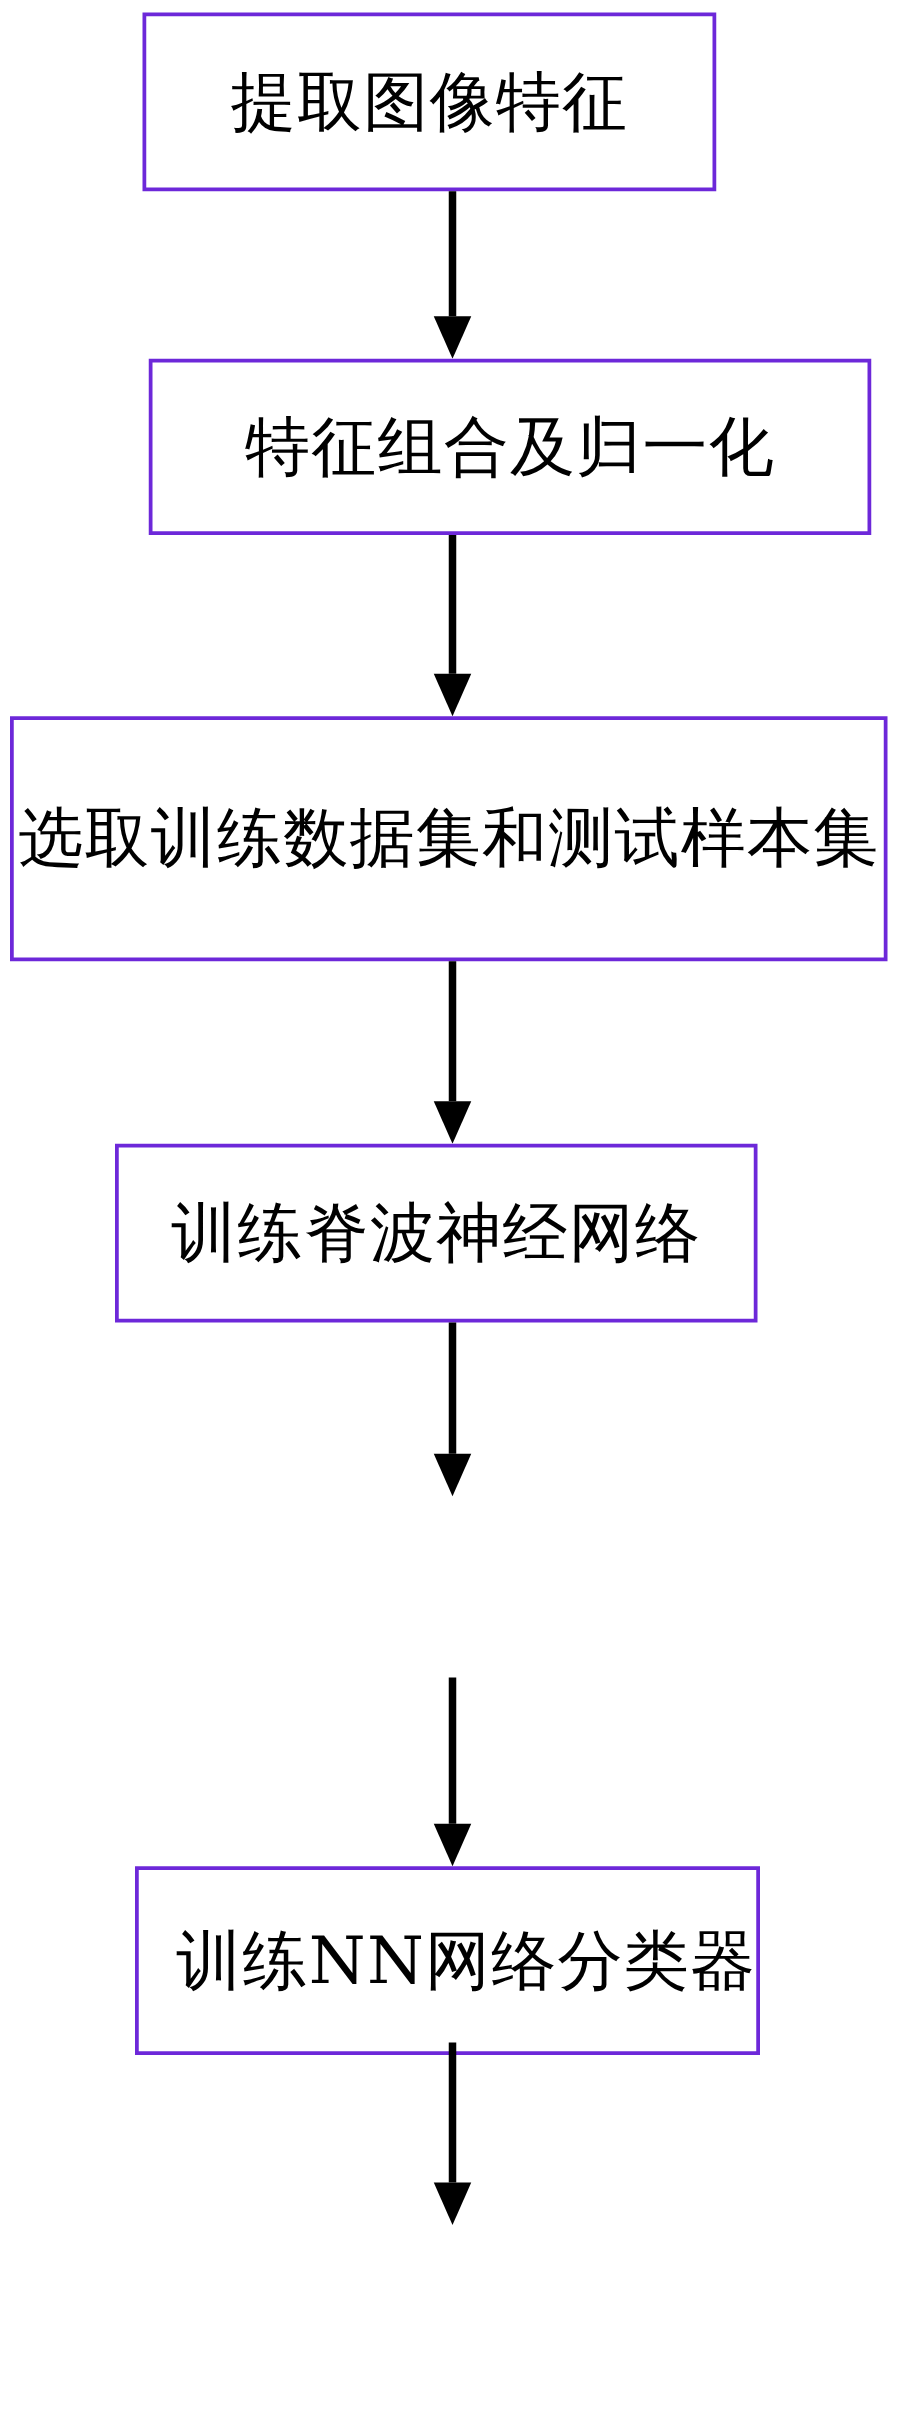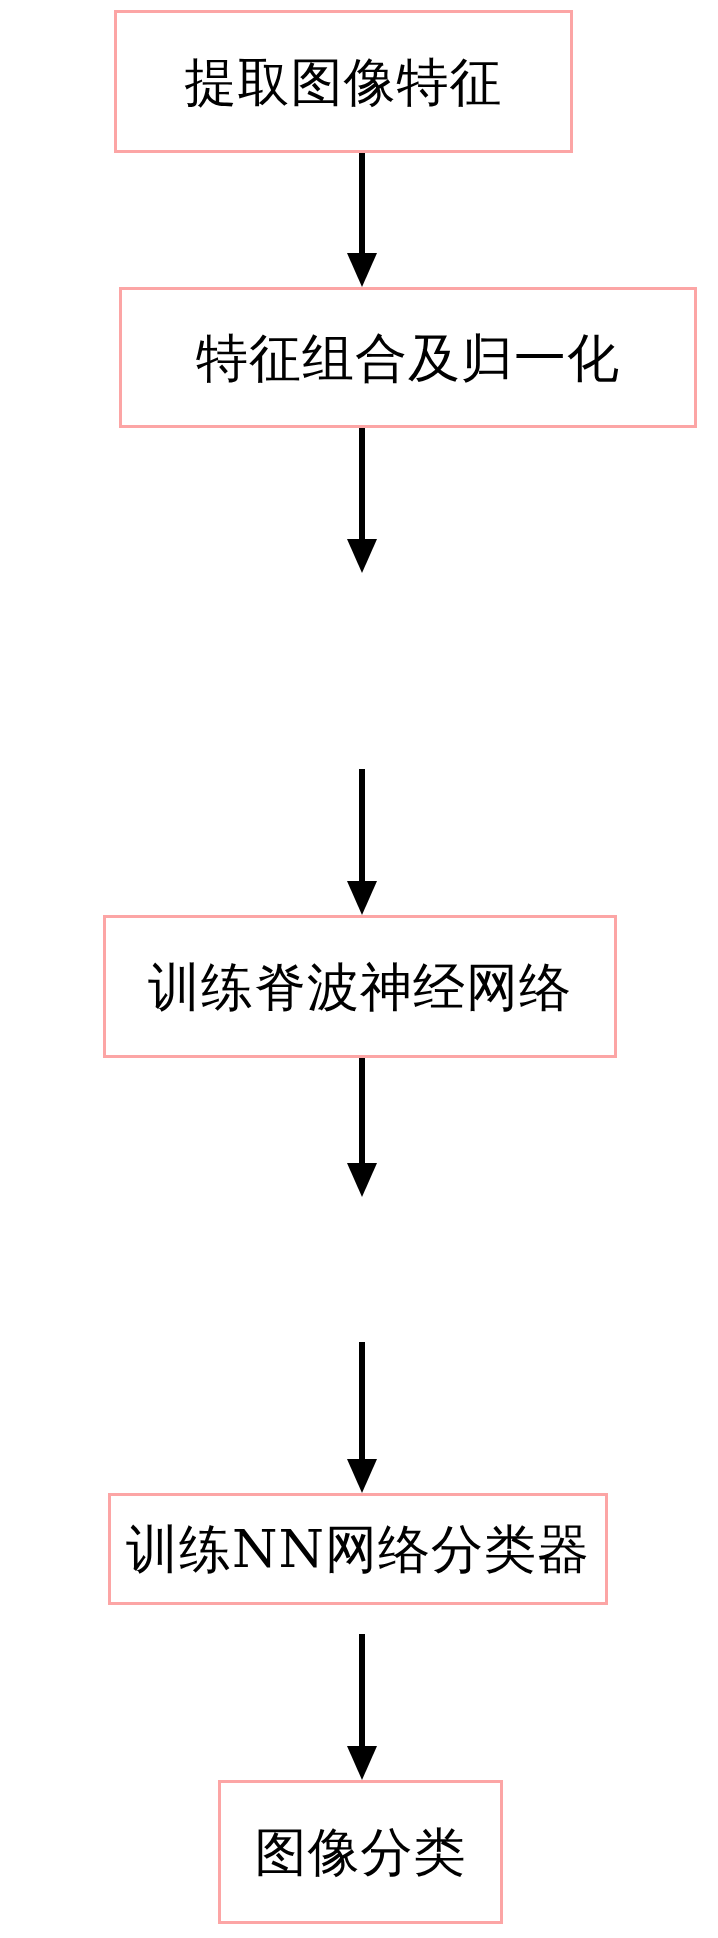--- a/index.html
+++ b/index.html
@@ -10,41 +10,41 @@
   .canvas {
     position: relative;
     width: 718px;
     height: 1938px;
     background: #ffffff;
     overflow: hidden;
     font-family: "DejaVu Serif", "Liberation Serif", serif;
   }
   .box {
     position: absolute;
-    border: 3px solid #fca5a5;
+    border: 3px solid #6d28d9;
     background: #ffffff;
     display: flex;
     align-items: center;
     justify-content: center;
     box-sizing: border-box;
   }
   .box .label {
     color: #000000;
     font-size: 52px;
     line-height: 1;
     white-space: nowrap;
     letter-spacing: 1px;
   }
   
   .b1 { left: 114px; top: 10px;   width: 459px; height: 143px; }
   .b2 { left: 119px; top: 287px;  width: 578px; height: 141px; }
   .b3 { left: 8px;   top: 573px;  width: 702px; height: 196px; }
-  .b4 { left: 103px;  top: 915px;  width: 514px; height: 143px; }
+  .b4 { left: 92px;  top: 915px;  width: 514px; height: 143px; }
   .b5 { left: 97px;  top: 1197px; width: 551px; height: 145px; }
-  .b6 { left: 108px; top: 1493px; width: 500px; height: 112px; }
+  .b6 { left: 108px; top: 1493px; width: 500px; height: 151px; justify-content: flex-end; }
   .b7 { left: 218px; top: 1780px; width: 285px; height: 144px; }
 
   
   .arrow {
     position: absolute;
     left: 347px;           
     width: 30px;
     display: flex;
     flex-direction: column;
     align-items: center;
@@ -84,20 +84,23 @@
 
   <div class="box b2">
     <span class="label">特征组合及归一化</span>
   </div>
 
   <div class="arrow a2">
     <div class="shaft"></div>
     <div class="head"></div>
   </div>
 
+  <div class="box b3">
+    <span class="label">选取训练数据集和测试样本集</span>
+  </div>
 
   <div class="arrow a3">
     <div class="shaft"></div>
     <div class="head"></div>
   </div>
 
   <div class="box b4">
     <span class="label">训练脊波神经网络</span>
   </div>
 
@@ -114,17 +117,14 @@
 
   <div class="box b6">
     <span class="label">训练NN网络分类器</span>
   </div>
 
   <div class="arrow a6">
     <div class="shaft"></div>
     <div class="head"></div>
   </div>
 
-  <div class="box b7">
-    <span class="label">图像分类</span>
-  </div>
 
 </div>
 
 </body></html>

